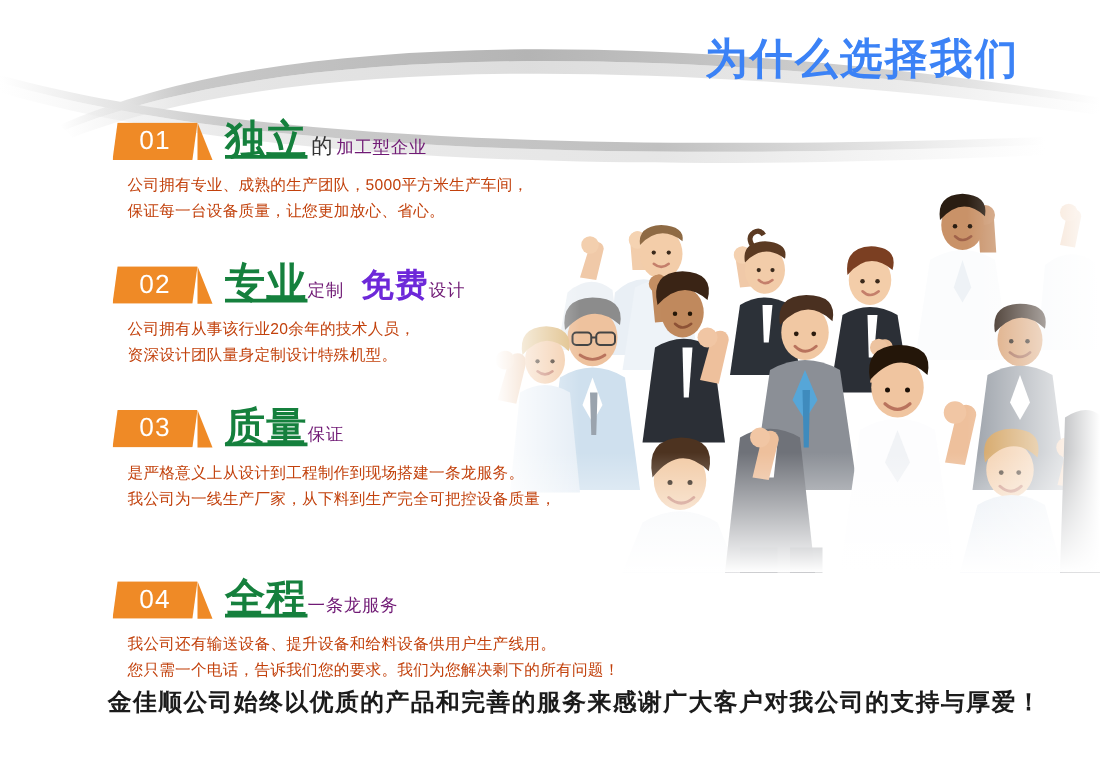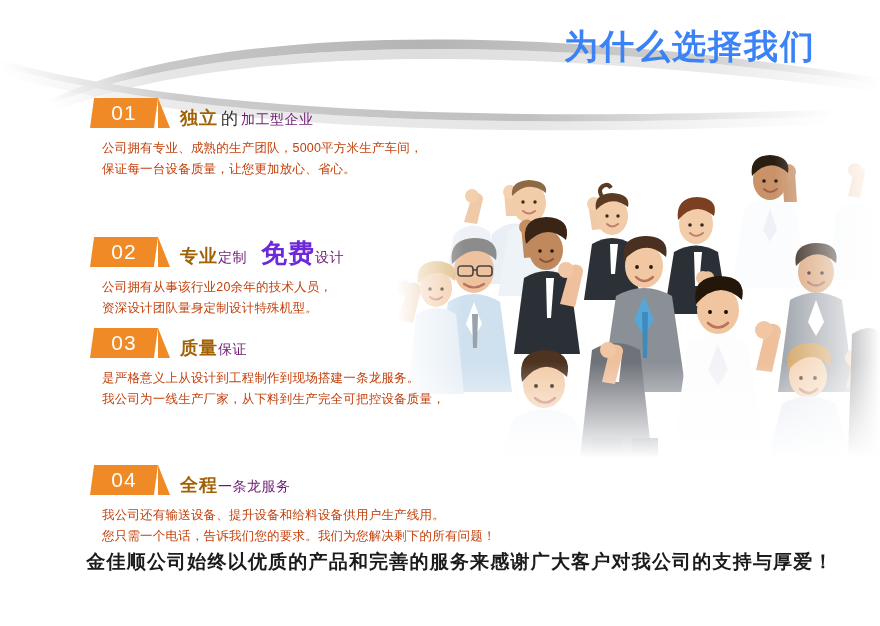--- a/index.html
+++ b/index.html
@@ -50,21 +50,21 @@
     white-space: nowrap;
   }
 
   
   .feature {
     position: absolute;
     left: 90px;
     width: 390px;
   }
   #feature-0 { top: 94px; }
-  #feature-1 { top: 209px; margin-top: 24px; }
+  #feature-1 { top: 209px; }
   #feature-2 { top: 324px; }
   #feature-3 { top: 461px; }
 
   .feature-head {
     display: flex;
     align-items: flex-end;
     height: 34px;
     gap: 12px;
   }
 
@@ -105,24 +105,25 @@
   }
 
   .head-text {
     display: flex;
     align-items: baseline;
     white-space: nowrap;
     line-height: 1;
     padding-bottom: 1px;
   }
   .h-strong {
-    font-size: 18px;
+    font-size: 32px;
     font-weight: bold;
-    color: #a16207;
+    color: #15803d;
     letter-spacing: 1px;
+    text-decoration: underline;
   }
   .h-mid {
     font-size: 17px;
     font-weight: normal;
     color: #333333;
     margin: 0 3px;
   }
   .h-accent {
     font-size: 14px;
     color: #701a75;

